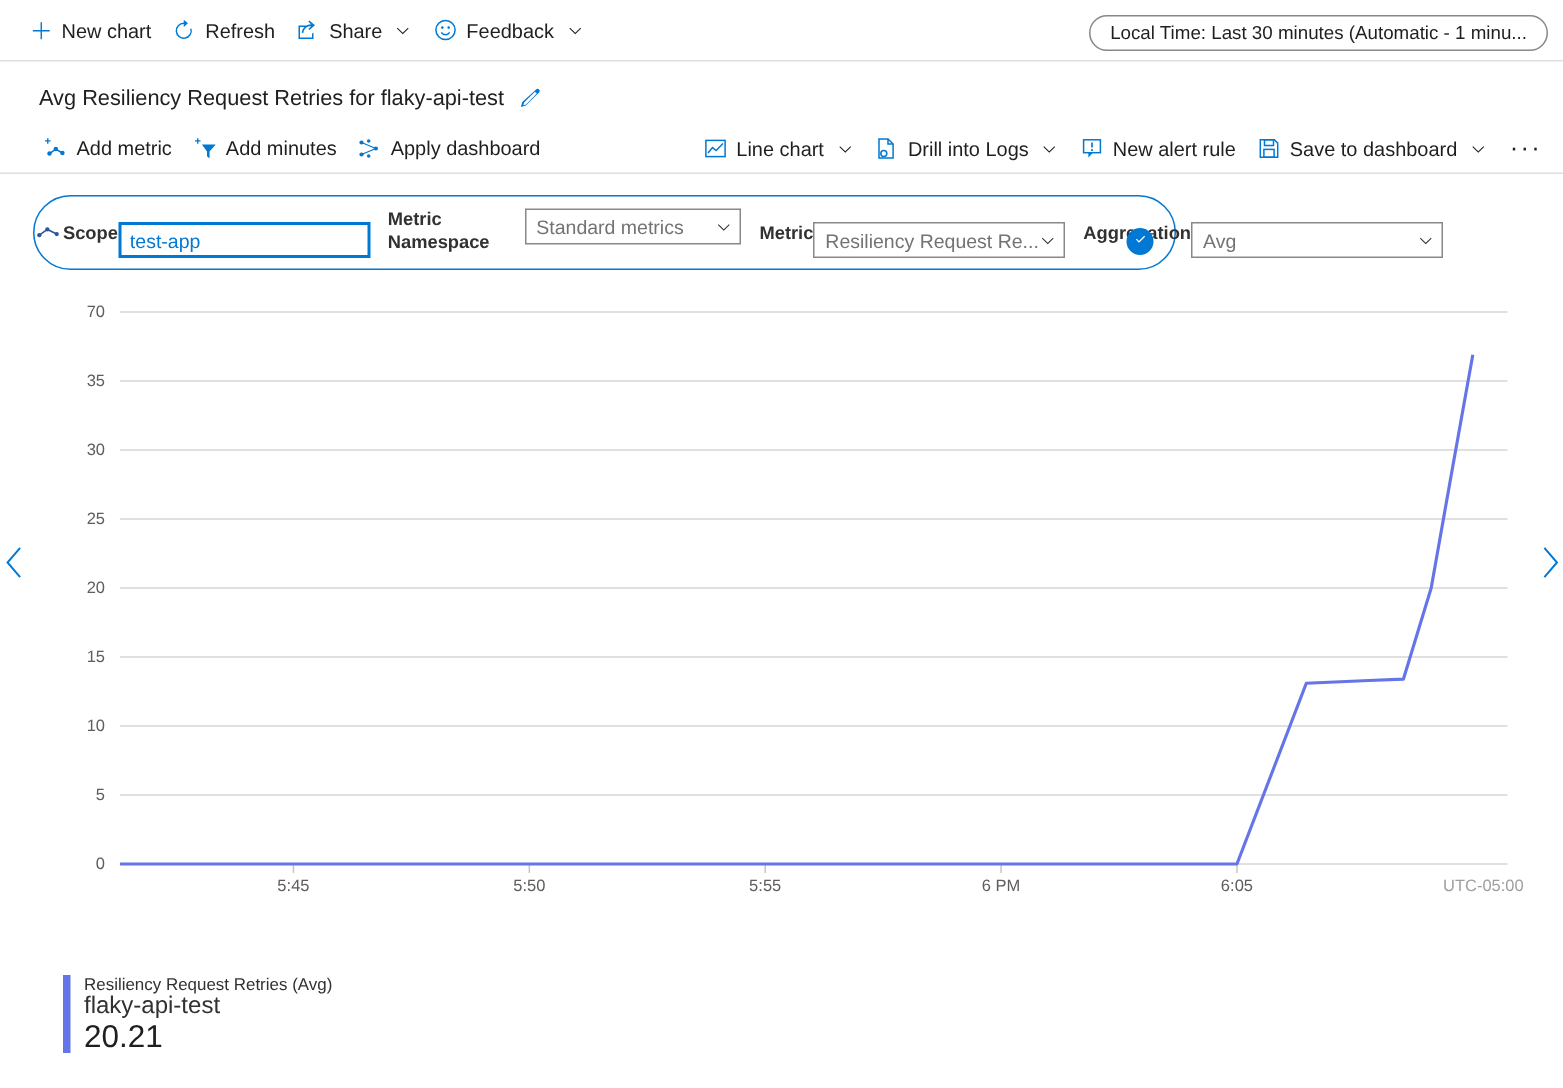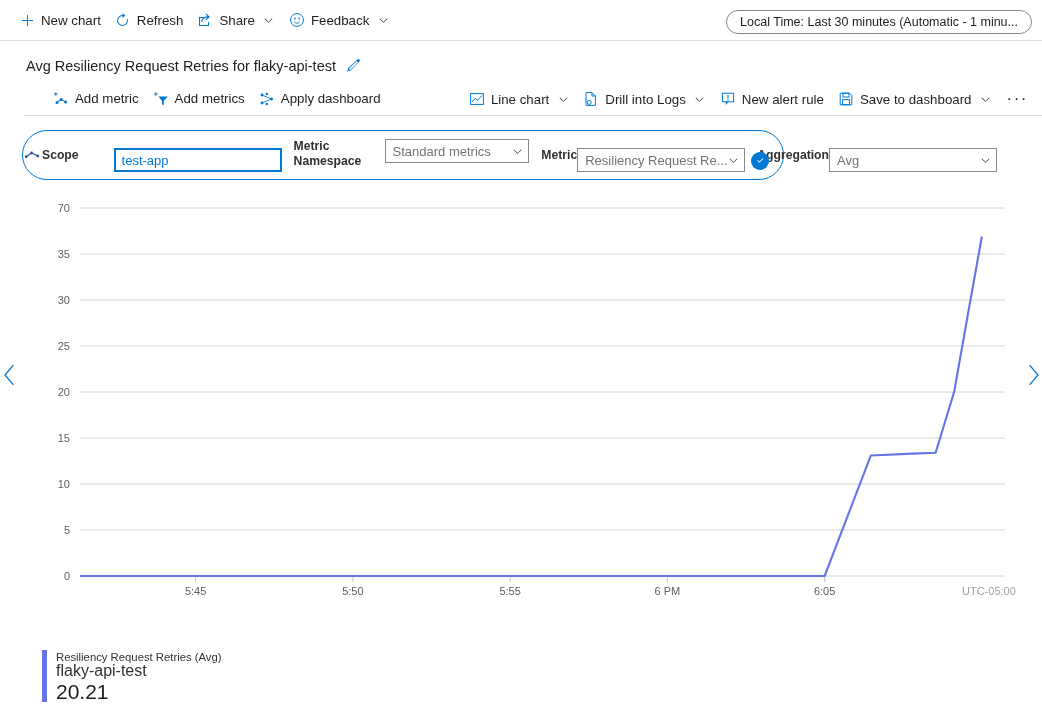--- a/index.html
+++ b/index.html
@@ -59,21 +59,20 @@
   }
   .chart-title { font-size: 14.5px; color: #201f1e; white-space: nowrap; }
   .pencil { width: 16px; height: 16px; color: #0078d4; cursor: pointer; display:flex; }
 
   .toolbar-sub {
     height: 34px;
     display: flex; align-items: center;
     padding: 0 8px 0 22px;
     border-bottom: 1px solid #e1dfdd;
     position: relative;
-    margin-left: 24px;
   }
   .tb-right { position: absolute; right: 6px; top: 3px; display: flex; align-items: center; }
   .ellipsis { font-size: 17px; color: #201f1e; letter-spacing: 1.5px; padding: 0 8px; cursor: pointer; height:28px; display:flex; align-items:center; }
 
   
   .selector-wrap { padding: 14px 0 0 22px; }
   .selector {
     position: relative;
     width: 762px; height: 50px;
     border: 1px solid #0078d4;
@@ -90,21 +89,21 @@
   .field-ctl {
     height: 24px;
     border: 1px solid #8a8886;
     background: #fff;
     display: flex; align-items: center;
     padding: 0 5px 0 7px;
     font-size: 13px; color: #737373;
     cursor: pointer;
     position: relative;
   }
-  .field-ctl.focused { border: 2px solid #0078d4; color: #0078d4; padding-left: 6px; margin-left: 35px; }
+  .field-ctl.focused { border: 2px solid #0078d4; color: #0078d4; padding-left: 6px; }
   .field-ctl .val { flex: 1; white-space: nowrap; overflow: hidden; }
   .field-ctl .dd { width: 12px; height: 12px; color: #323130; display:flex; align-items:center; justify-content:center; flex:none; }
   .w-scope { width: 168px; }
   .w-ns { width: 168px; }
   .w-metric { width: 168px; }
   .w-agg { width: 168px; }
   .confirm-btn {
     position: absolute; right: 14px; bottom: 9px;
     width: 18px; height: 18px; border-radius: 50%;
     background: #0078d4; color: #fff;
@@ -224,21 +223,21 @@
     <span>Add metric</span>
   </div>
 
   <div class="cmd">
     <span class="ic">
       <svg width="16" height="16" viewBox="0 0 16 16">
           <path d="M2.4 1.1h.9v1.4h1.4v.9H3.3v1.4h-.9V3.4H1V2.5h1.4z" fill="currentColor"></path>
           <path d="M5.6 5.4h9.2L10.7 10v4.6L9 13.2V10z" fill="currentColor"></path>
         </svg>
     </span>
-    <span>Add metrics</span>
+    <span>Add minutes</span>
   </div>
 
   <div class="cmd">
     <span class="ic">
       <svg width="16" height="16" viewBox="0 0 16 16">
           <circle cx="3" cy="4" r="1.4" fill="currentColor"></circle>
           <circle cx="3" cy="12" r="1.4" fill="currentColor"></circle>
           <circle cx="12.6" cy="8" r="1.4" fill="currentColor"></circle>
           <circle cx="7.8" cy="3" r="1.2" fill="currentColor"></circle>
           <circle cx="7.8" cy="13" r="1.2" fill="currentColor"></circle>

